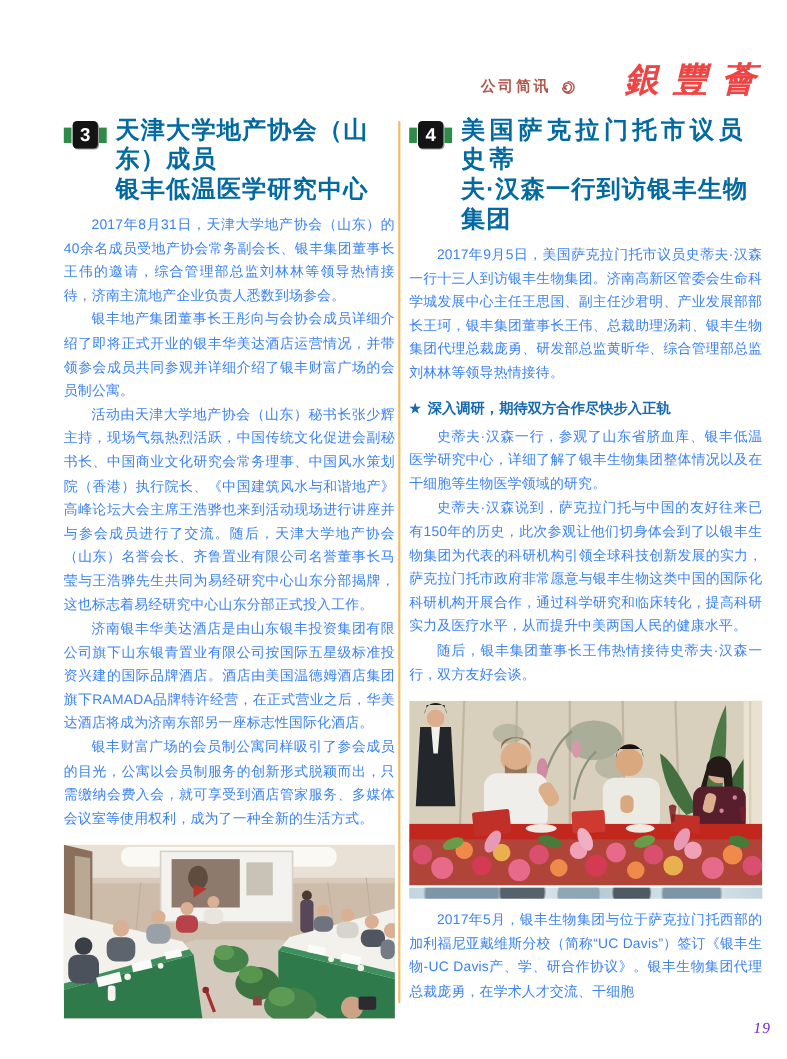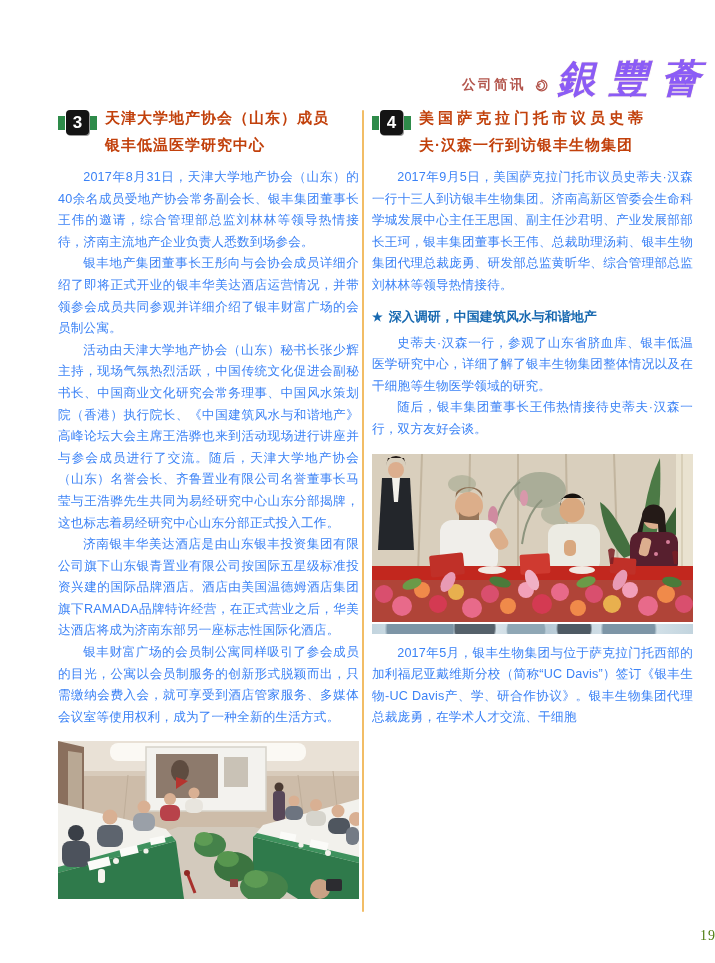--- a/index.html
+++ b/index.html
@@ -2,49 +2,50 @@
 <html><head>
 <meta charset="utf-8">
 <style>
   html,body{margin:0;padding:0;}
   body{
     width:715px;height:963px;position:relative;background:#ffffff;
     font-family:"Liberation Sans",sans-serif;color:#262626;overflow:hidden;
   }
   
   .page-header{
-    position:absolute;top:52px;right:0;display:flex;align-items:center;gap:8px;
+    position:absolute;top:52px;right:13px;display:flex;align-items:center;gap:8px;
   }
   .section-label{
     color:#b3564d;font-size:13.5px;letter-spacing:2.5px;font-weight:bold;margin-top:12px;
   }
   .swirl{width:15px;height:15px;margin-top:12px;}
   .brand-calligraphy{
-    color:#8b5cf6;font-size:39px;font-family:"Liberation Serif",serif;
+    color:#ef4444;font-size:31px;font-family:"Liberation Serif",serif;
     font-style:italic;font-weight:bold;letter-spacing:13px;padding-right:2px;
     text-shadow:0 0 1px rgba(169,50,39,.35);
+    margin-left:36px;
   }
   
   .col{position:absolute;top:104px;}
   .col-left{left:58px;width:301px;}
   .col-right{left:372px;width:321px;}
   .divider{
     position:absolute;left:362px;top:110px;height:802px;width:2px;
     background:#f2bd66;border-radius:1px;
   }
   
   .headline{display:flex;align-items:flex-start;margin-bottom:9px;}
   .badge{display:flex;align-items:center;margin:6px 8px 0 0;}
   .badge .side{width:7px;height:14px;background:#2e8b4a;}
   .badge .num{
     width:23px;height:25px;background:#141414;color:#fff;border-radius:4px;
     font-size:17px;font-weight:bold;display:flex;align-items:center;justify-content:center;
     margin:0 1px;box-shadow:1px 1px 0 #9a9a9a;
   }
-  .title{font-size:15px;font-weight:bold;color:#c2410c;line-height:27px;}
+  .title{font-size:22px;font-weight:bold;color:#0369a1;line-height:27px;}
   .title .tline{display:block;}
   .title .spread{letter-spacing:4px;}
   .title .spread2{letter-spacing:1px;}
   
   .body-text p{
     margin:0;font-size:12.6px;line-height:21.6px;text-align:justify;
     text-indent:2em;color:#3b82f6;letter-spacing:.2px;
   }
   .subhead{
     margin:11px 0 7px 0;font-size:13px;font-weight:bold;color:#1668b0;
@@ -60,22 +61,22 @@
       radial-gradient(circle at 15% 50%, #7d95a6 0 12%, transparent 13%),
       radial-gradient(circle at 32% 40%, #55616b 0 9%, transparent 10%),
       radial-gradient(circle at 48% 60%, #8fa7b5 0 11%, transparent 12%),
       radial-gradient(circle at 63% 45%, #4e5a64 0 8%, transparent 9%),
       radial-gradient(circle at 80% 55%, #7d95a6 0 10%, transparent 11%),
       linear-gradient(90deg,#c2d4de,#e8f0f4 30%,#b7cad6 55%,#dde8ee 80%,#c2d4de);
   }
   .closing{margin-top:9px;}
   
   .page-number{
-    position:absolute;top:928px;left:700px;font-family:"Liberation Serif",serif;
-    font-size:14px;color:#4d7c0f;letter-spacing:1px;
+    position:absolute;top:928px;left:685px;font-family:"Liberation Serif",serif;
+    font-size:14px;color:#6d28d9;letter-spacing:1px;font-style:italic;
   }
 </style>
 </head>
 <body>
 
 <div class="page-header">
   <span class="section-label">公司简讯</span>
   <span class="swirl">
     <svg width="15" height="15" viewBox="0 0 15 15">
       <path d="M7.5 2.2 a5.3 5.3 0 1 1 -5.2 5.3 a4.1 4.1 0 1 0 4.1 -4.1 a2.9 2.9 0 1 0 0 5.8 a1.7 1.7 0 1 1 0 -3.4" fill="none" stroke="#b3564d" stroke-width="1.3" stroke-linecap="round"></path>
@@ -197,23 +198,24 @@
     </div>
     <div class="title">
       <span class="tline spread">美国萨克拉门托市议员史蒂</span>
       <span class="tline spread2">夫·汉森一行到访银丰生物集团</span>
     </div>
   </div>
   <div class="body-text">
     <p>2017年9月5日，美国萨克拉门托市议员史蒂夫·汉森一行十三人到访银丰生物集团。济南高新区管委会生命科学城发展中心主任王思国、副主任沙君明、产业发展部部长王珂，银丰集团董事长王伟、总裁助理汤莉、银丰生物集团代理总裁庞勇、研发部总监黄昕华、综合管理部总监刘林林等领导热情接待。</p>
     <div class="subhead">
       <span class="star">★</span>
-      <span>深入调研，中国建筑风水与和谐地产</span>
+      <span>深入调研，期待双方合作尽快步入正轨</span>
     </div>
     <p>史蒂夫·汉森一行，参观了山东省脐血库、银丰低温医学研究中心，详细了解了银丰生物集团整体情况以及在干细胞等生物医学领域的研究。</p>
+    <p>史蒂夫·汉森说到，萨克拉门托与中国的友好往来已有150年的历史，此次参观让他们切身体会到了以银丰生物集团为代表的科研机构引领全球科技创新发展的实力，萨克拉门托市政府非常愿意与银丰生物这类中国的国际化科研机构开展合作，通过科学研究和临床转化，提高科研实力及医疗水平，从而提升中美两国人民的健康水平。</p>
     <p>随后，银丰集团董事长王伟热情接待史蒂夫·汉森一行，双方友好会谈。</p>
   </div>
 
   <div class="photo">
     <svg width="321" height="168" viewBox="0 0 321 168">
       <rect width="321" height="168" fill="#d9cfbd"></rect>
 
       <line x1="50" y1="0" x2="46" y2="120" stroke="#c2b59f" stroke-width="2"></line>
       <line x1="98" y1="0" x2="96" y2="118" stroke="#c2b59f" stroke-width="2"></line>
       <line x1="146" y1="0" x2="146" y2="118" stroke="#c2b59f" stroke-width="2"></line>

